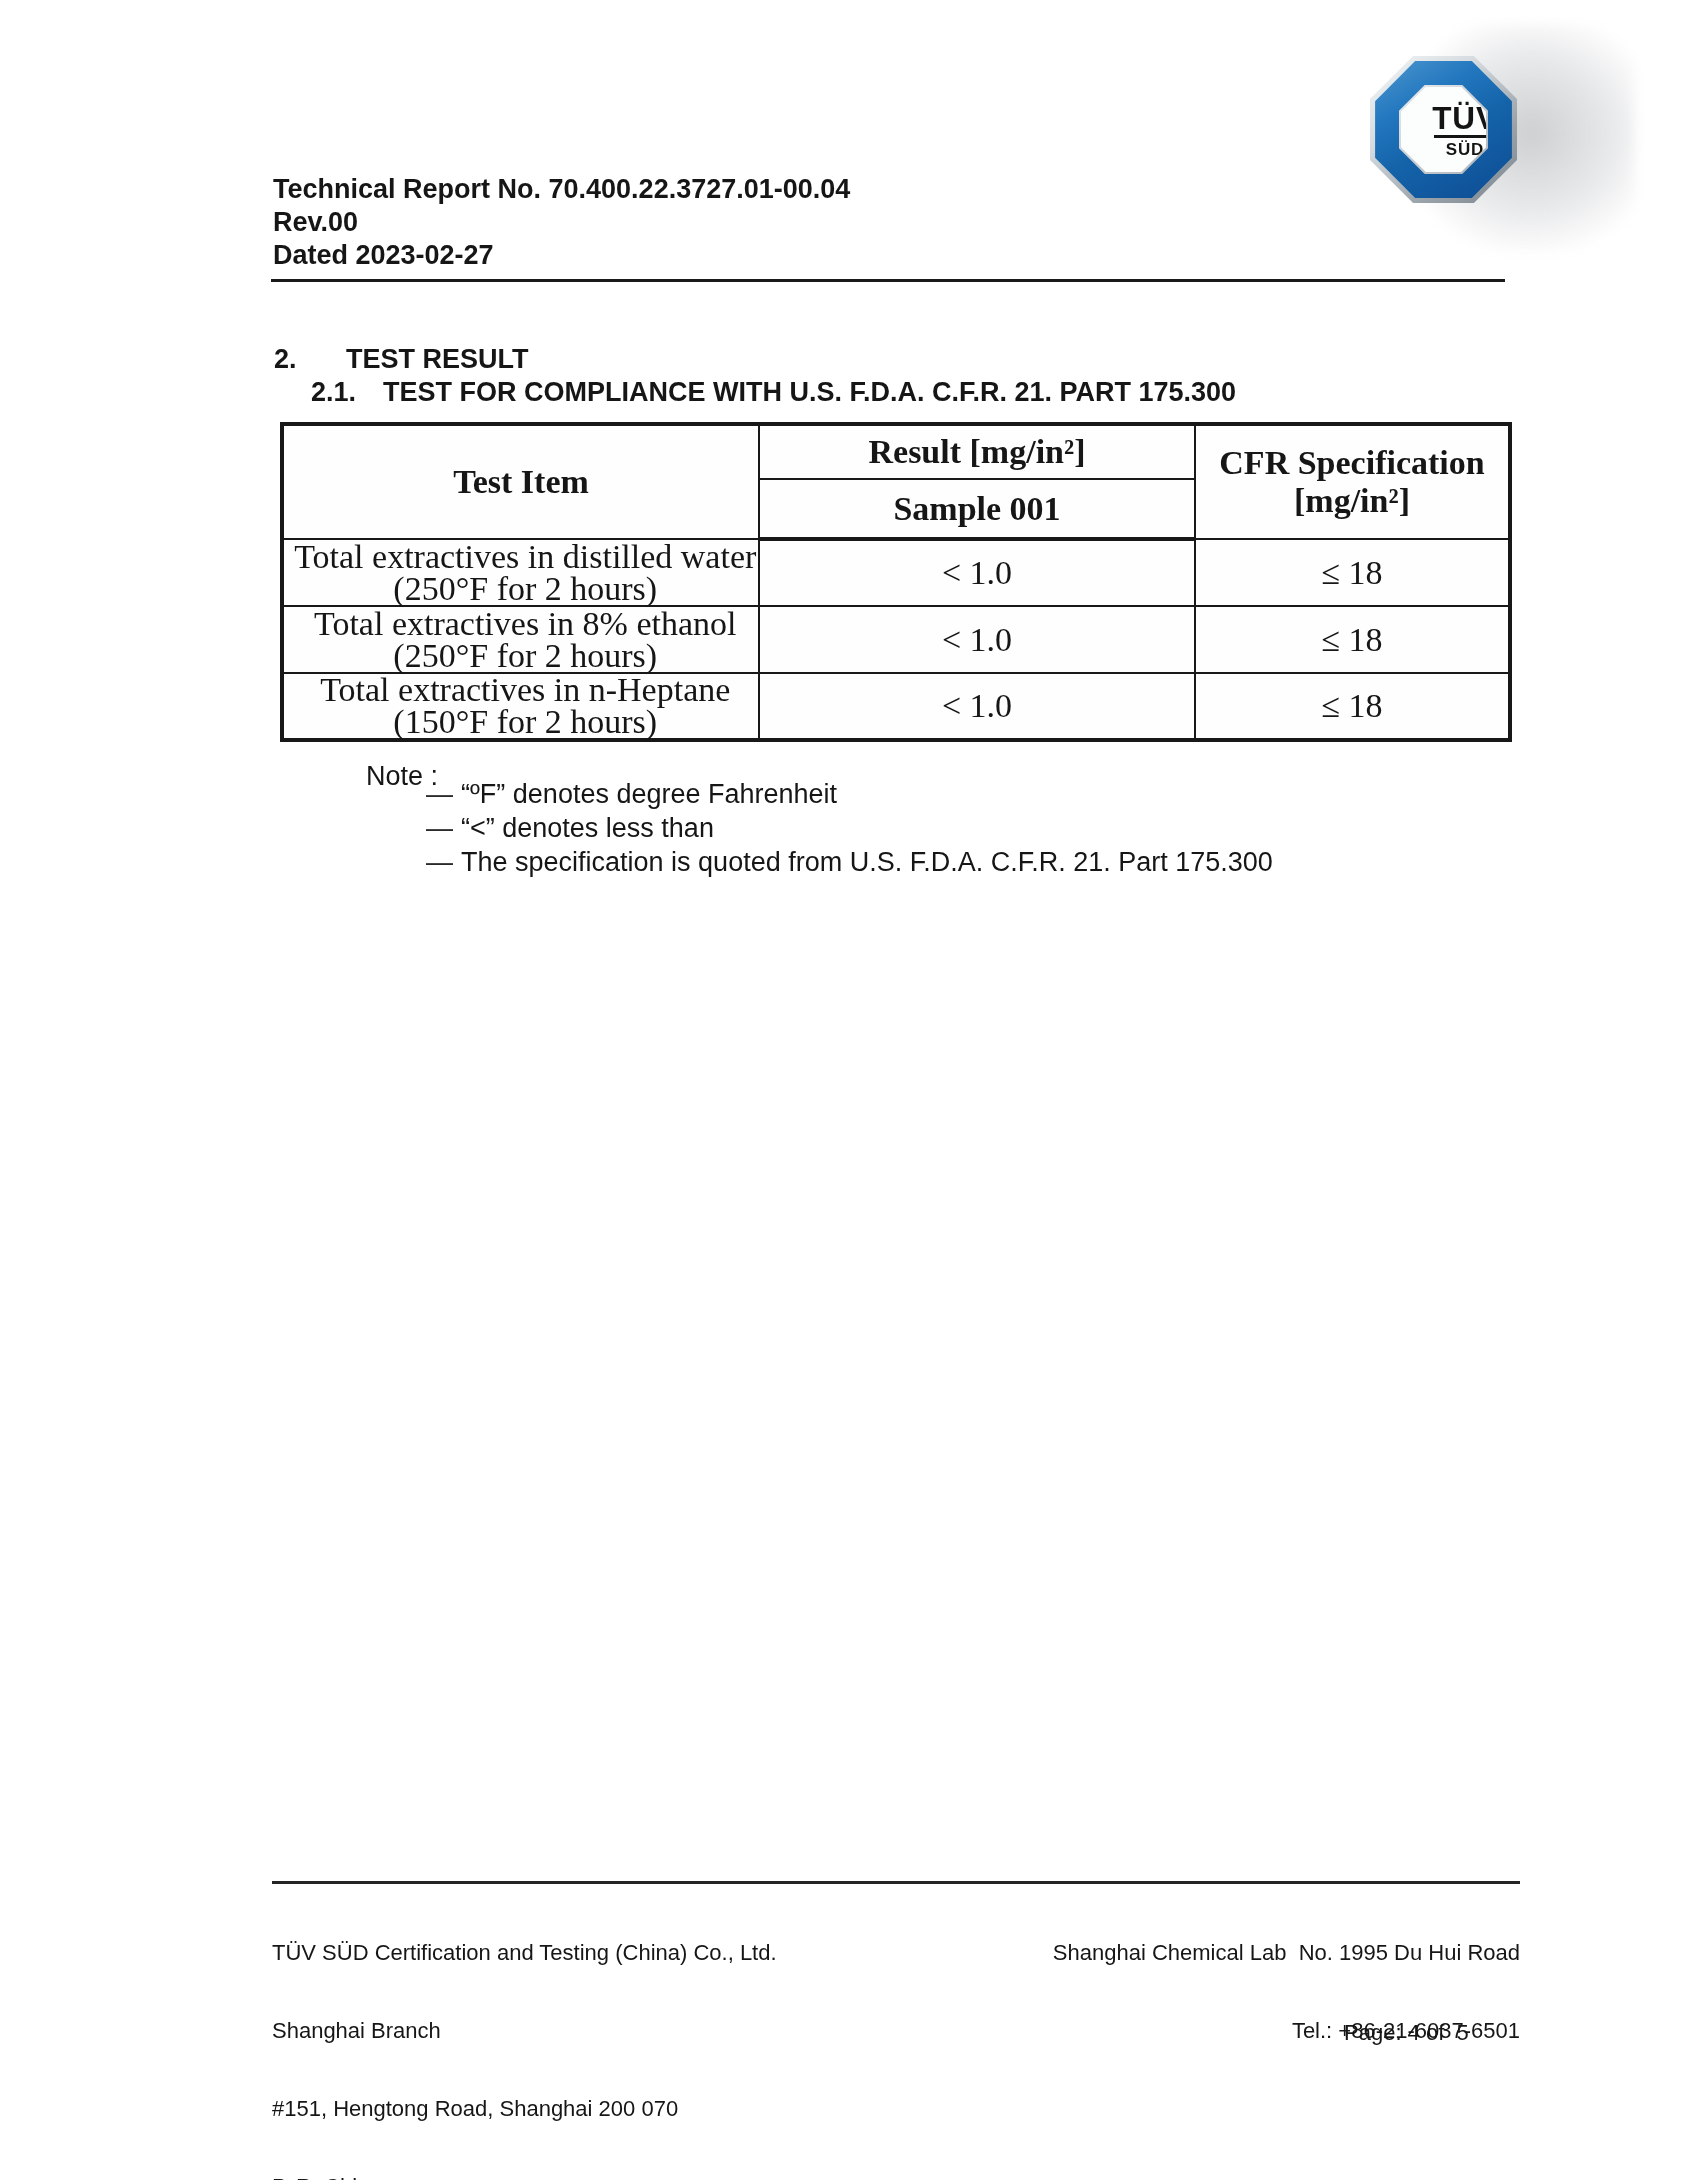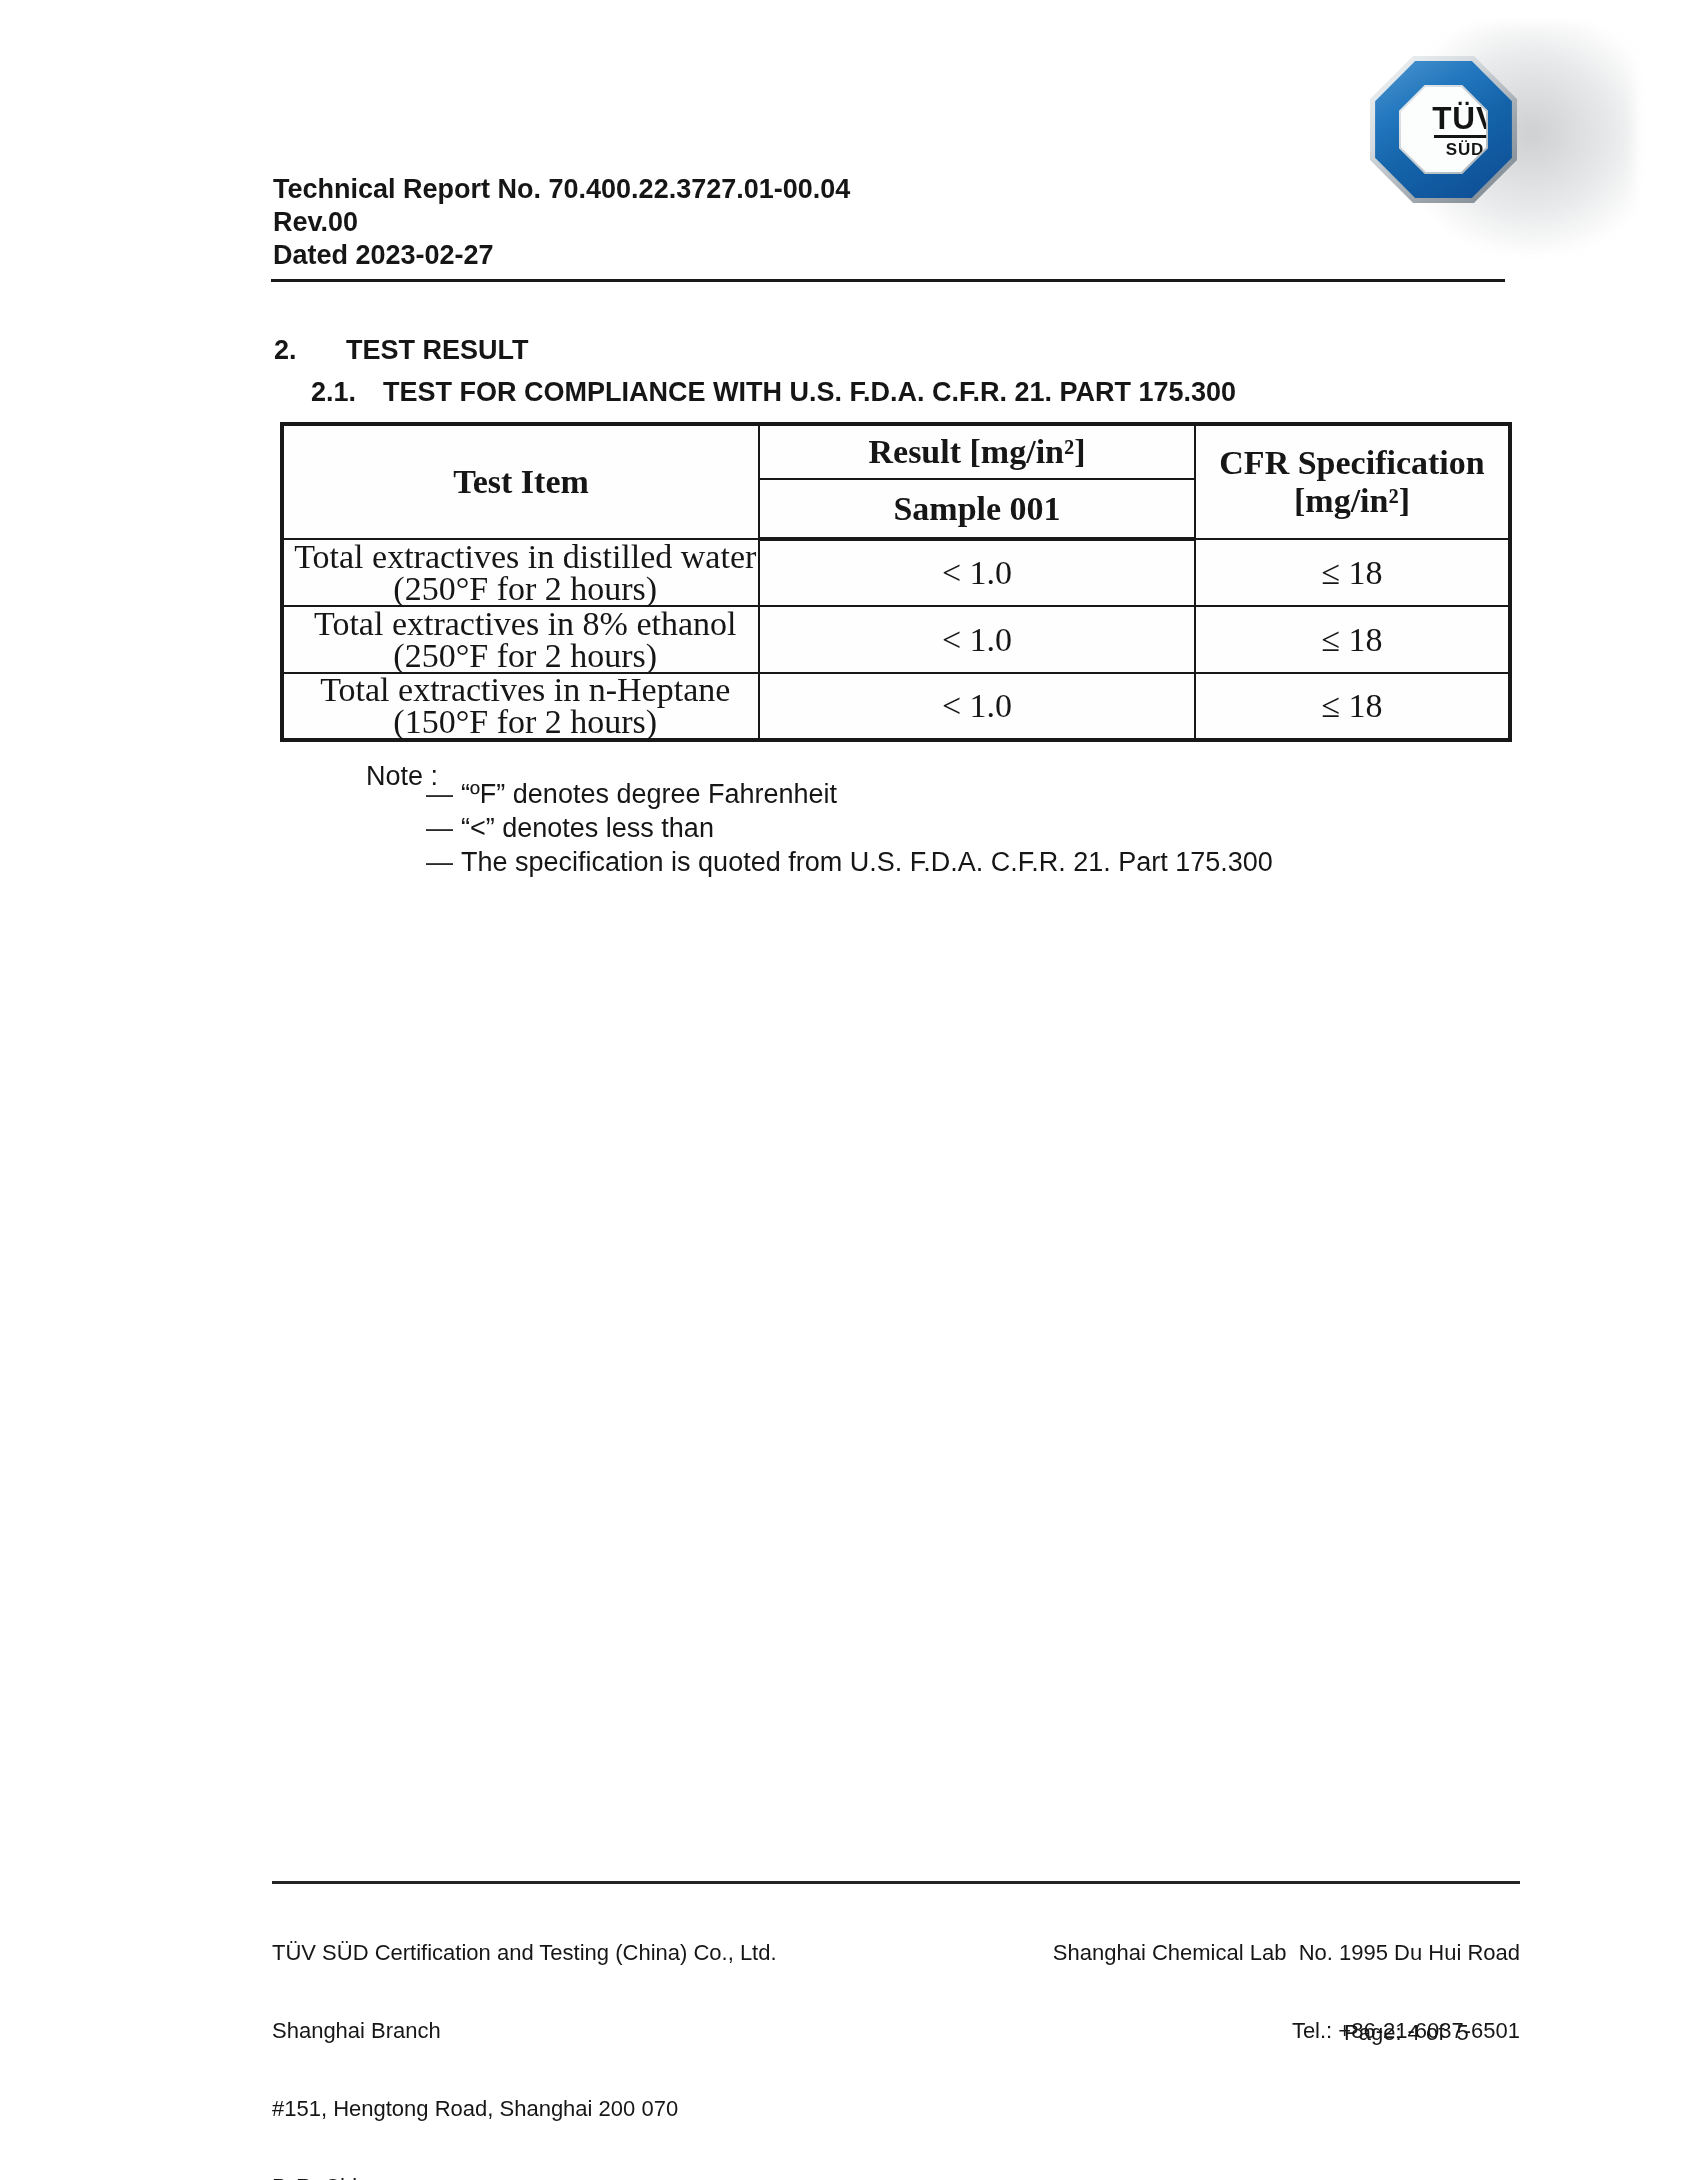--- a/index.html
+++ b/index.html
@@ -41,21 +41,21 @@
   .logo .tuv-rule { width:61px; height:2.6px; background:#141414; margin:2.6px 0 1.7px 0; }
   .logo .sud-word { font-weight:bold; font-size:17px; letter-spacing:0.9px; color:#141414; line-height:19px; }
 
   
   .header-block { position:absolute; left:273px; top:173px; font-weight:bold; font-size:27px; line-height:33px; }
   .header-rule  { position:absolute; left:271px; top:279px; width:1234px; height:3.4px; background:#1a1a1a; }
 
   
   .sec { position:absolute; left:274px; font-weight:bold; font-size:27px; white-space:nowrap; }
   .sec .num { display:inline-block; width:72px; }
-  .sec-2  { top:335px; }
+  .sec-2  { top:344px; }
   .sec-21 { top:377px;margin-left:37px; }
 
   
   table.results { position:absolute; left:280px; top:422px; width:1232px; border-collapse:collapse; table-layout:fixed; }
   table.results td {
     border:2.6px solid #181818;
     font-size:34px; color:#161616;
     text-align:center; vertical-align:middle;
     background:#fefefe;
     font-family:Liberation Serif, serif;

